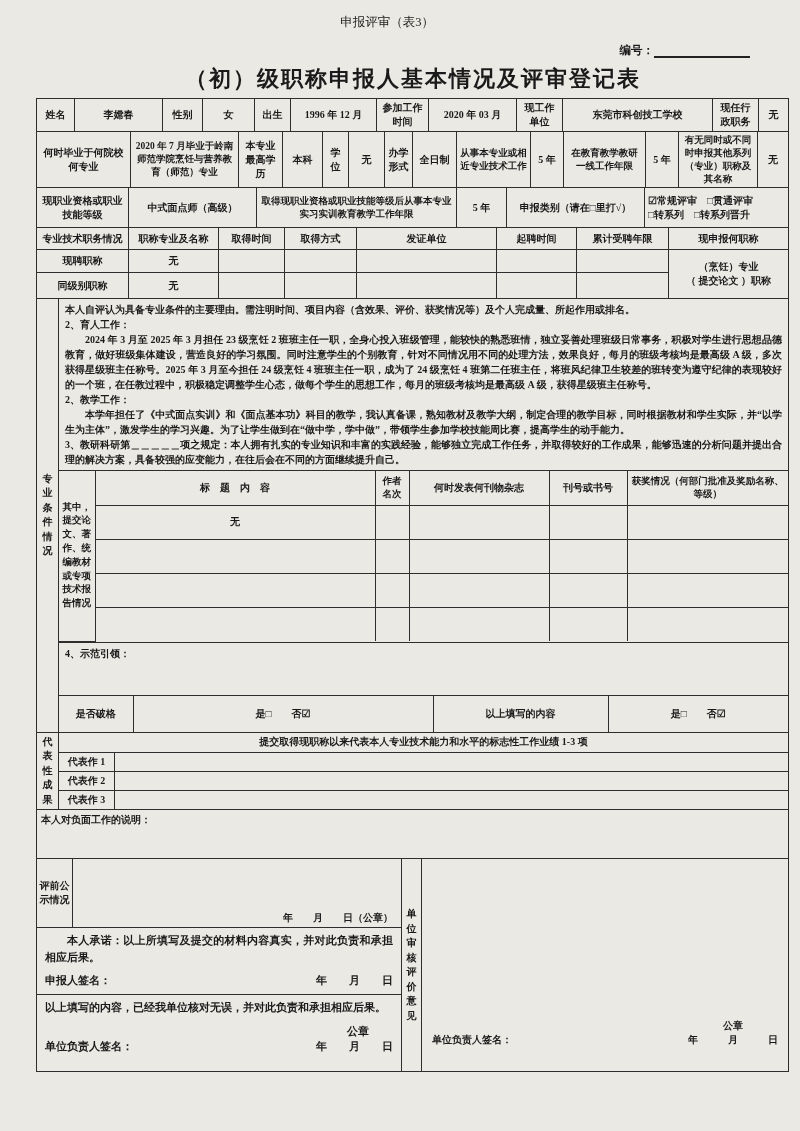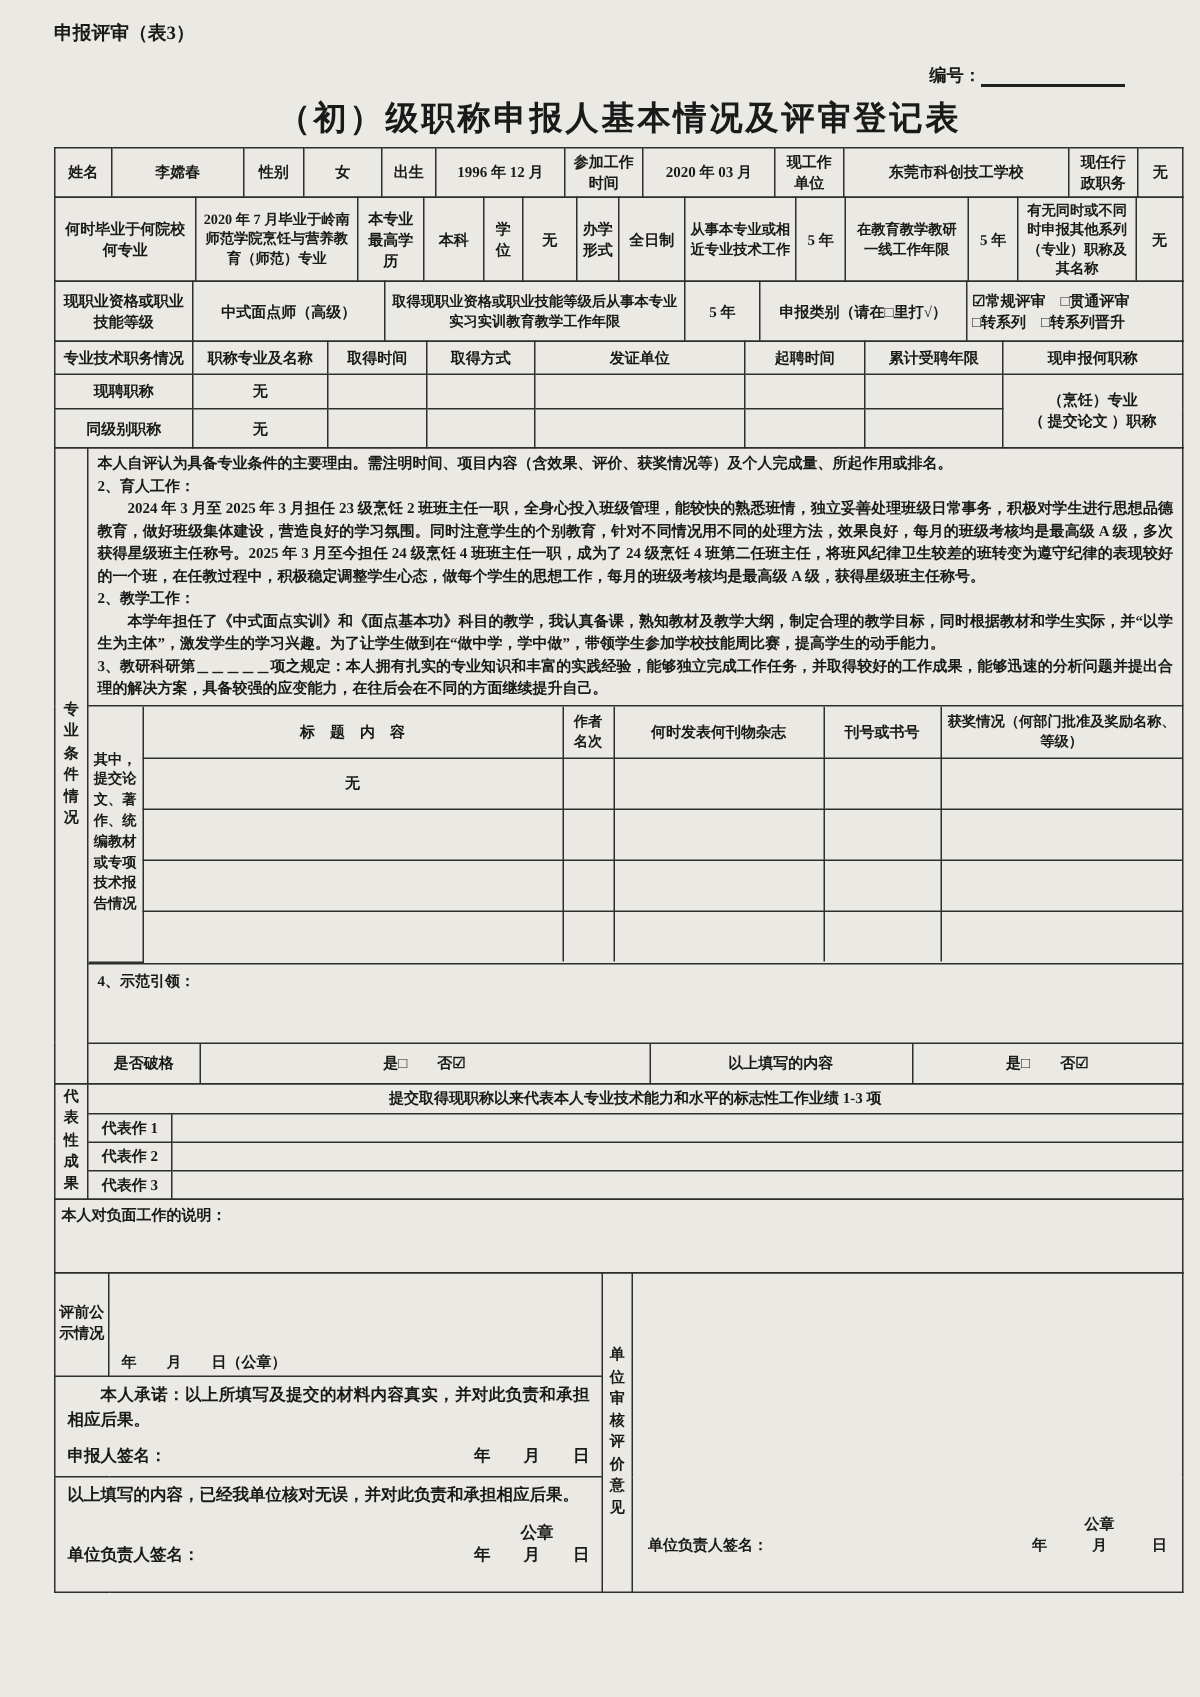--- a/index.html
+++ b/index.html
@@ -3,21 +3,21 @@
 <meta charset="utf-8">
 <style>
   html,body{margin:0;padding:0;}
   body{
     width:800px;min-height:1131px;
     background:#ebe9e4;
     font-family:"Liberation Serif","DejaVu Serif",serif;
     color:#1a1a1a;
   }
   .page{box-sizing:border-box;width:800px;min-height:1131px;padding:14px 10px 8px 36px;position:relative;}
-  .corner{ text-align:left;font-weight:bold;font-size:12.5px;padding-right:52px;}
+  .corner{ text-align:center;font-weight:normal;font-size:12.5px;padding-right:52px;}
   .serial{ text-align:right;font-weight:bold;font-size:11.5px;padding-right:40px;margin-top:12px;}
   .serial .blank{display:inline-block;width:96px;height:12px;border-bottom:2px solid #222;vertical-align:bottom;}
   .title{ text-align:center;font-size:22px;font-weight:bold;letter-spacing:2px;margin:6px 0 5px 0;}
   table{border-collapse:collapse;table-layout:fixed;width:753px;margin-top:-1px;}
   td{border:1px solid #2e2e2e;font-size:10px;font-weight:bold;padding:1px 3px;vertical-align:middle;overflow:hidden;word-break:break-all;}
   .c{text-align:center;}
   .vert{text-align:center;padding:2px 1px;line-height:1.45;}
   .nopad{padding:0;}
   .inner{width:100%;margin:0;}
   .inner td{border-width:0 1px 1px 0;}
@@ -259,21 +259,21 @@
     <tr>
       <td class="nopad">
         <table class="inner">
           <colgroup>
                 <col style="width:74px">
                 <col style="width:300px">
                 <col style="width:175px">
                 <col>
               </colgroup>
           <tbody>
-                <tr style="height:26px">
+                <tr style="height:36px">
             <td class="c">是否破格</td>
             <td class="c">是□　　否☑</td>
             <td class="c">以上填写的内容</td>
             <td class="c">是□　　否☑</td>
           </tr>
         </tbody>
             </table>
       </td>
     </tr>
   </tbody>
@@ -319,21 +319,21 @@
     <colgroup>
         <col style="width:36px">
         <col style="width:329px">
         <col style="width:20px">
         <col>
       </colgroup>
     <tbody>
         <tr>
       <td class="vert" style="height:64px;">评前公示情况</td>
       <td style="vertical-align:bottom;padding:2px 8px;">
-        <div style="margin-top:32px;">年　　月　　日（公章）</div>
+        <div style="text-align:right;margin-top:32px;">年　　月　　日（公章）</div>
       </td>
       <td class="vert" rowspan="3">单位审核评价意见</td>
       <td rowspan="3" style="vertical-align:bottom;padding:4px 10px 24px 10px;">
         <div class="rowline">
           <span>单位负责人签名：</span>
           <span class="grow"></span>
           <span style="text-align:center;">
             <div>公章</div>
             <div>年　　　月　　　日</div>
           </span>

